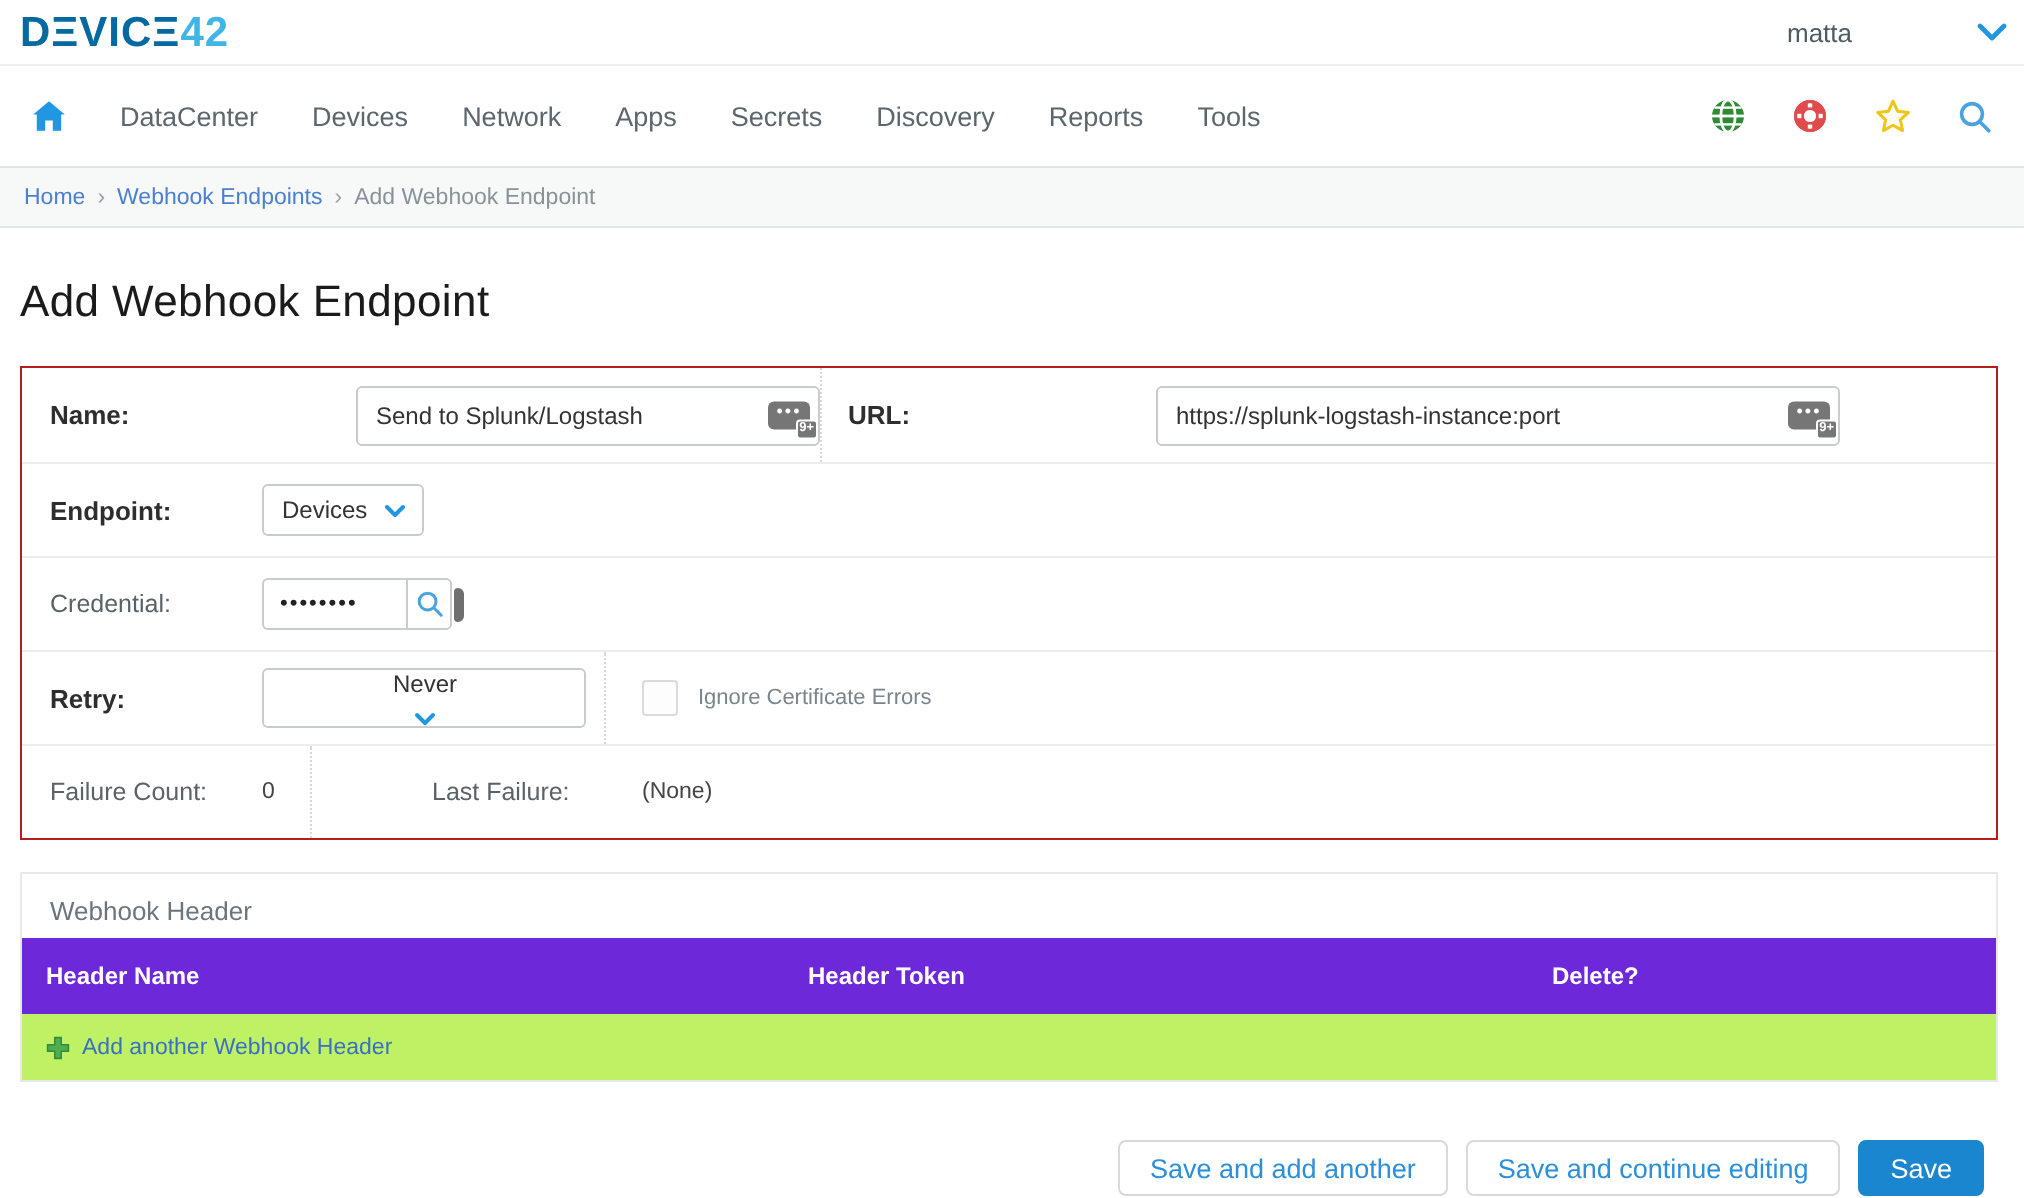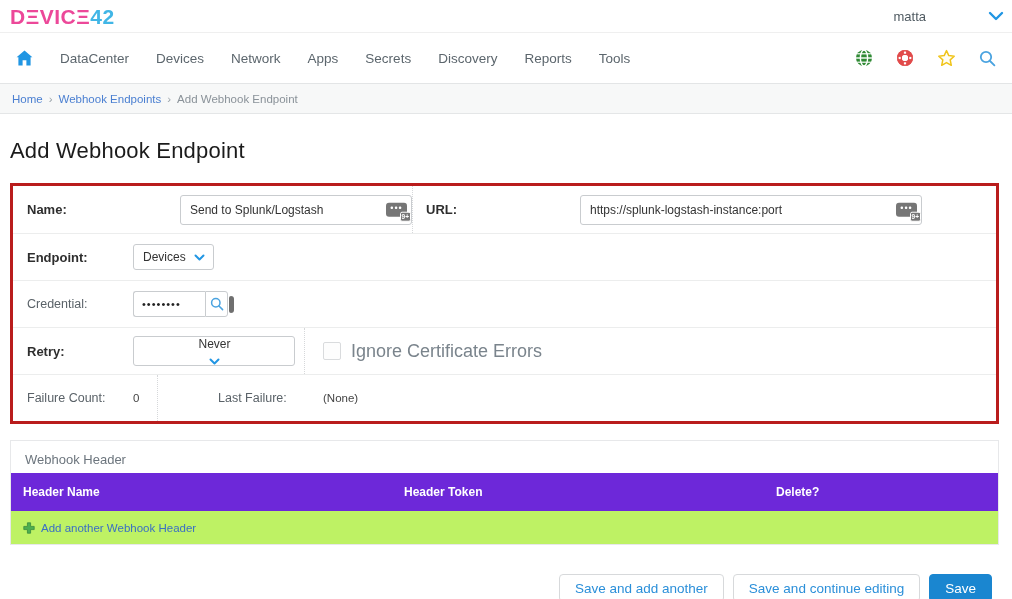--- a/index.html
+++ b/index.html
@@ -3,21 +3,21 @@
 <meta charset="utf-8">
 <style>
   * { box-sizing: border-box; margin: 0; padding: 0; }
   html,body { width:1012px; height:599px; background:#fff; overflow:hidden;
     font-family:"Liberation Sans", sans-serif; }
 
   
   .topbar { height:33px; display:flex; align-items:center; justify-content:space-between;
     border-bottom:1px solid #efefef; padding:0 8px 0 10px; }
   .logo { font-size:21px; font-weight:700; letter-spacing:.5px; line-height:1; }
-  .logo .lp1 { color:#ec4899; }
+  .logo .lp1 { color:#0369a1; }
   .logo .lp2 { color:#41b6e6; }
   .topbar-right { display:flex; align-items:center; }
   .username { font-size:13px; color:#4f5a61; margin-right:62px; }
   .chev-btn { display:flex; align-items:center; cursor:pointer; }
 
   
   .navbar { height:51px; display:flex; align-items:center; justify-content:space-between;
     border-bottom:1px solid #e3e5e6; padding:0 16px; }
   .nav-left { display:flex; align-items:center; gap:27px; }
   .nav-item { font-size:13.5px; color:#5c666d; cursor:pointer; }
@@ -29,21 +29,21 @@
     display:flex; align-items:center; padding-left:12px; font-size:11.5px; }
   .breadcrumb a { color:#4a7fd1; text-decoration:none; cursor:pointer; }
   .crumb-sep { color:#9aa3aa; margin:0 6px; }
   .crumb-current { color:#8a9299; }
 
   
   h1.page-title { margin:24px 0 19px 10px; font-size:22px; font-weight:400;
     color:#1b1b1b; letter-spacing:.2px; }
 
   
-  .form-panel { border:3px solid #b91c1c; margin:0 13px 0 10px; background:#fff; }
+  .form-panel { border:1px solid #b91c1c; margin:0 13px 0 10px; background:#fff; }
   .frow { display:flex; align-items:center; height:47px; padding-left:14px; }
   .frow + .frow { border-top:1px solid #eceded; }
   .fcell { display:flex; align-items:center; height:100%; }
   .dotted-r { border-right:1px dotted #d6d8da; }
   .lbl-strong { font-size:13px; font-weight:700; color:#2e2e2e; }
   .lbl-muted { font-size:12.5px; color:#5a6268; }
   .lw { width:106px; flex:0 0 106px; }
   .input-wrap { position:relative; display:flex; align-items:center;padding-left:47px; }
   input.txt { height:30px; border:1px solid #c9cccf; border-radius:3px;
     font-size:12px; color:#333; padding:0 30px 0 9px;
@@ -62,21 +62,21 @@
   .cred-group { display:flex; align-items:center; height:26px; }
   input.cred { height:26px; width:72px; border:1px solid #c9cccf;
     border-right:none; border-radius:3px 0 0 3px; font-size:11px; letter-spacing:1px;
     color:#222; padding:0 4px 0 8px; font-family:"Liberation Sans", sans-serif; outline:none; }
   .cred-search { height:26px; width:23px; border:1px solid #c9cccf; border-radius:0 3px 3px 0;
     display:flex; align-items:center; justify-content:center; background:#fff; cursor:pointer; }
   .cred-sliver { width:5px; height:17px; background:#6f6f6f; border-radius:2px 3px 3px 2px;
     margin-left:1px; }
   .checkbox { width:18px; height:18px; border:1px solid #d9dbdd; border-radius:2px;
     background:#fdfdfd; cursor:pointer; }
-  .chk-label { font-size:18px; color:#7a848c; margin-left:10px; }
+  .chk-label { font-size:11px; color:#7a848c; margin-left:10px; }
   .val-sm { font-size:11.5px; color:#444; }
 
   
   .wh-panel { border:1px solid #e7e8ea; margin:16px 13px 0 10px; }
   .wh-title { padding:11px 14px 6px 14px; font-size:13px; color:#6c757d; }
   .wh-head { height:38px; background:#6d28d9; display:grid;
     grid-template-columns:381px 372px 1fr; align-items:center; padding-left:12px; }
   .wh-col { color:#fff; font-size:12px; font-weight:700; }
   .wh-addrow { height:33px; background:#bef264; display:flex; align-items:center;
     padding-left:12px; }

